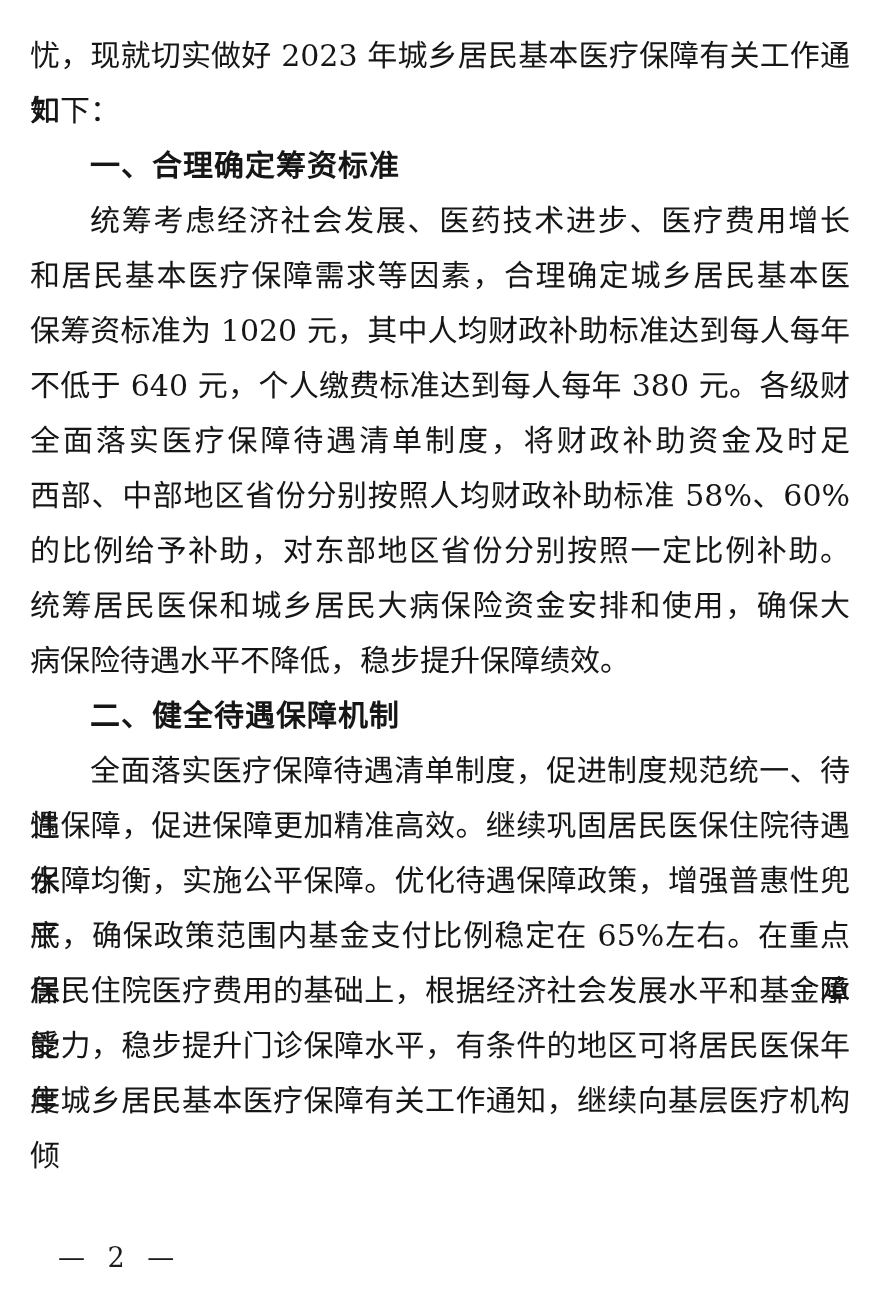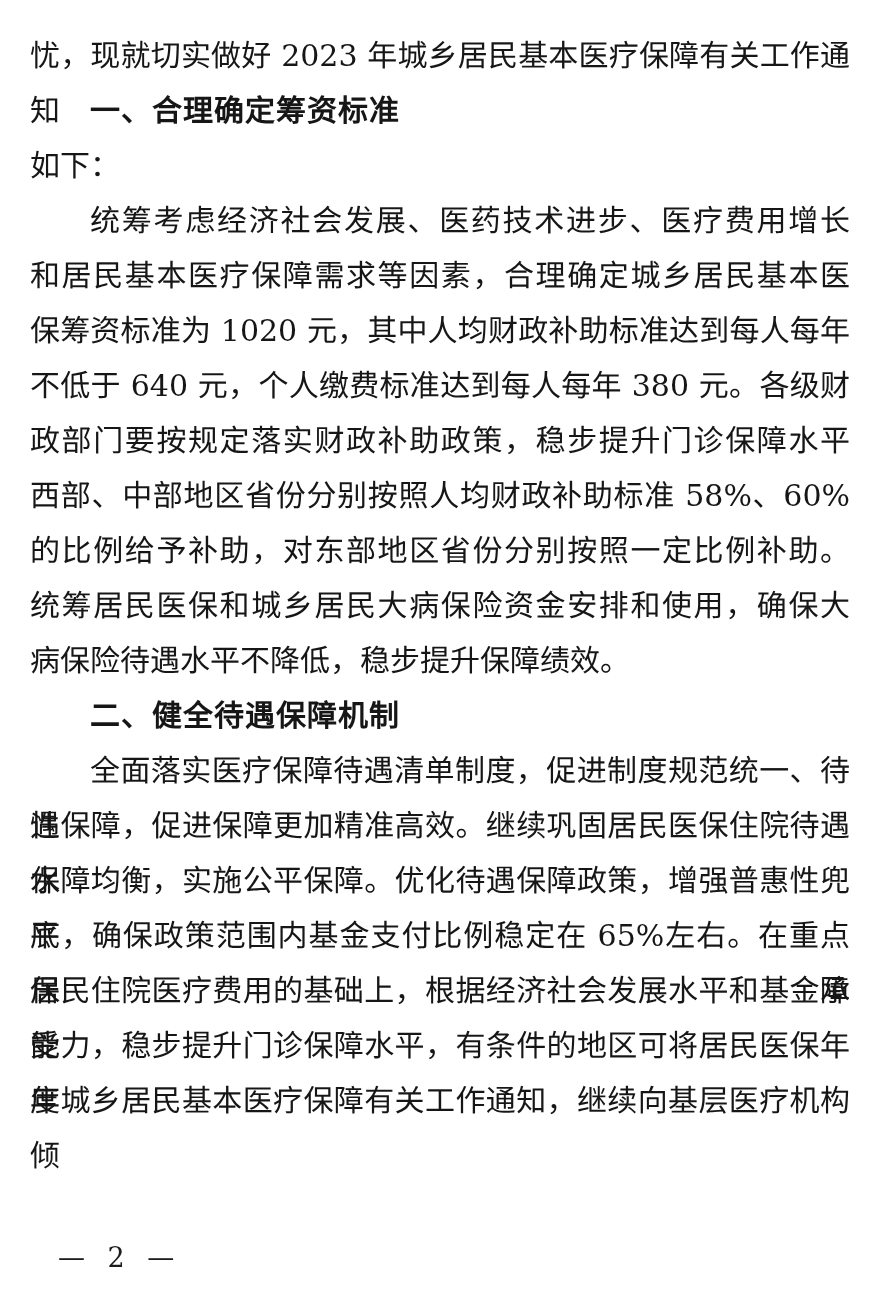--- a/index.html
+++ b/index.html
@@ -57,27 +57,27 @@
     color: #1c1c1c;
     word-spacing: 14px;
   }
 </style>
 </head>
 <body>
 
 <div class="page">
   <main class="doc-body" id="doc-body">
       <div class="line justify">忧，现就切实做好 2023 年城乡居民基本医疗保障有关工作通知</div>
+      <div class="line">如下：</div>
       <div class="line heading indent">一、合理确定筹资标准</div>
-      <div class="line">如下：</div>
       <div class="line indent justify">统筹考虑经济社会发展、医药技术进步、医疗费用增长</div>
       <div class="line justify">和居民基本医疗保障需求等因素，合理确定城乡居民基本医</div>
       <div class="line justify">保筹资标准为 1020 元，其中人均财政补助标准达到每人每年</div>
       <div class="line justify">不低于 640 元，个人缴费标准达到每人每年 380 元。各级财</div>
-      <div class="line justify">政部门要按规定落实财政补助政策，稳步提升门诊保障水平</div>
+      <div class="line justify">全面落实医疗保障待遇清单制度，将财政补助资金及时足</div>
       <div class="line justify">西部、中部地区省份分别按照人均财政补助标准 58%、60%</div>
       <div class="line justify">的比例给予补助，对东部地区省份分别按照一定比例补助。</div>
       <div class="line justify">统筹居民医保和城乡居民大病保险资金安排和使用，确保大</div>
       <div class="line">病保险待遇水平不降低，稳步提升保障绩效。</div>
       <div class="line heading indent">二、健全待遇保障机制</div>
       <div class="line indent justify">全面落实医疗保障待遇清单制度，促进制度规范统一、待遇</div>
       <div class="line justify">性保障，促进保障更加精准高效。继续巩固居民医保住院待遇水</div>
       <div class="line justify">保障均衡，实施公平保障。优化待遇保障政策，增强普惠性兜底</div>
       <div class="line justify">平，确保政策范围内基金支付比例稳定在 65%左右。在重点保障</div>
       <div class="line justify">居民住院医疗费用的基础上，根据经济社会发展水平和基金承受</div>

